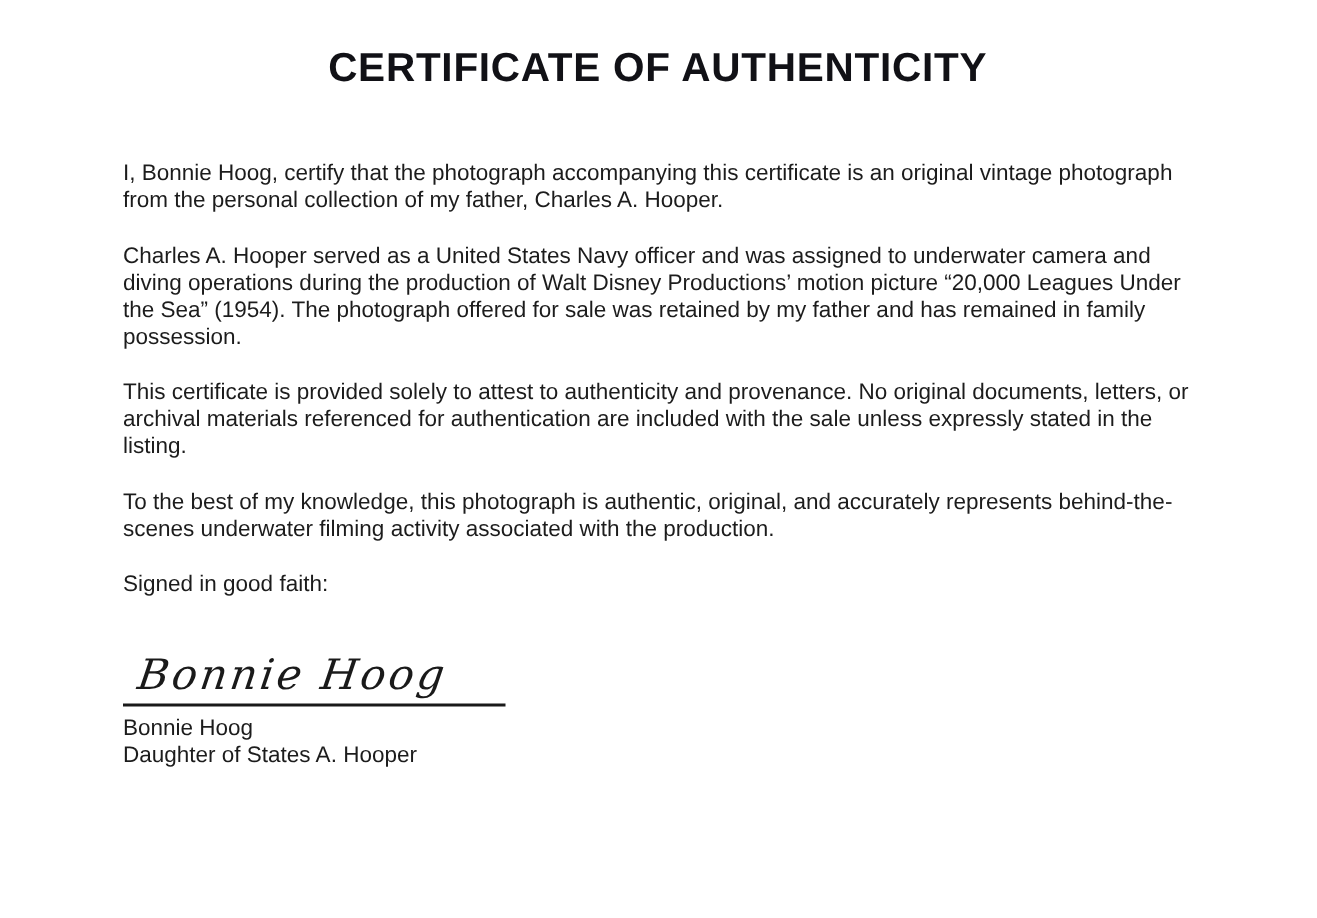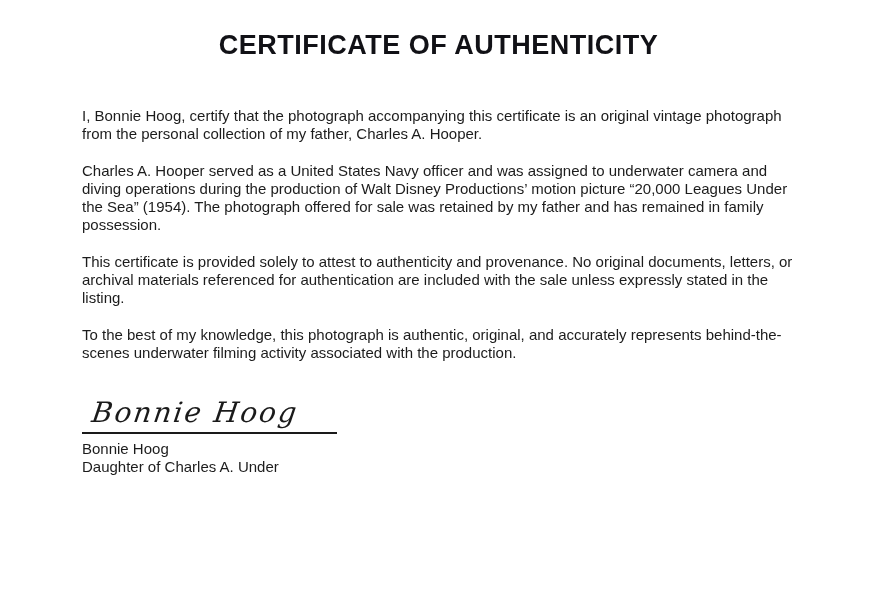--- a/index.html
+++ b/index.html
@@ -77,21 +77,22 @@
 <body>
 
 <div class="page">
   <h1 class="cert-title">CERTIFICATE OF AUTHENTICITY</h1>
 
   <div class="body-copy">
     <p>I, Bonnie Hoog, certify that the photograph accompanying this certificate is an original vintage photograph from the personal collection of my father, Charles A. Hooper.</p>
     <p>Charles A. Hooper served as a United States Navy officer and was assigned to underwater camera and diving operations during the production of Walt Disney Productions’ motion picture “20,000 Leagues Under the Sea” (1954). The photograph offered for sale was retained by my father and has remained in family possession.</p>
     <p>This certificate is provided solely to attest to authenticity and provenance. No original documents, letters, or archival materials referenced for authentication are included with the sale unless expressly stated in the listing.</p>
     <p>To the best of my knowledge, this photograph is authentic, original, and accurately represents behind-the-scenes underwater filming activity associated with the production.</p>
+    <p class="sig-prompt">Signed in good faith:</p>
   </div>
 
   <div class="sig-block">
     <div class="sig-script">Bonnie Hoog</div>
     <div class="sig-line"></div>
     <div class="sig-name">Bonnie Hoog</div>
-    <div class="sig-relation">Daughter of Charles A. Under</div>
+    <div class="sig-relation">Daughter of States A. Hooper</div>
   </div>
 </div>
 
 </body></html>

